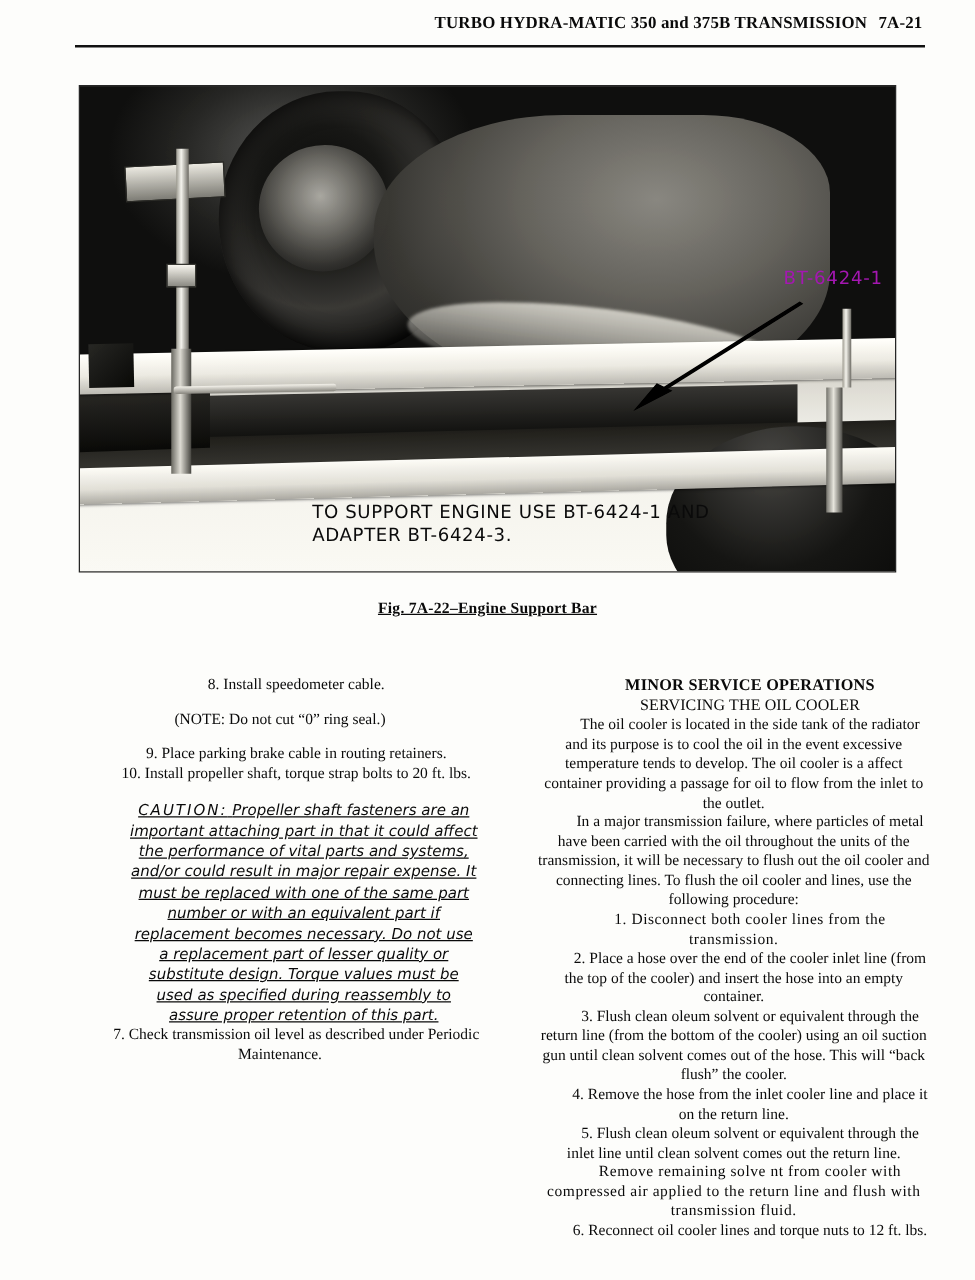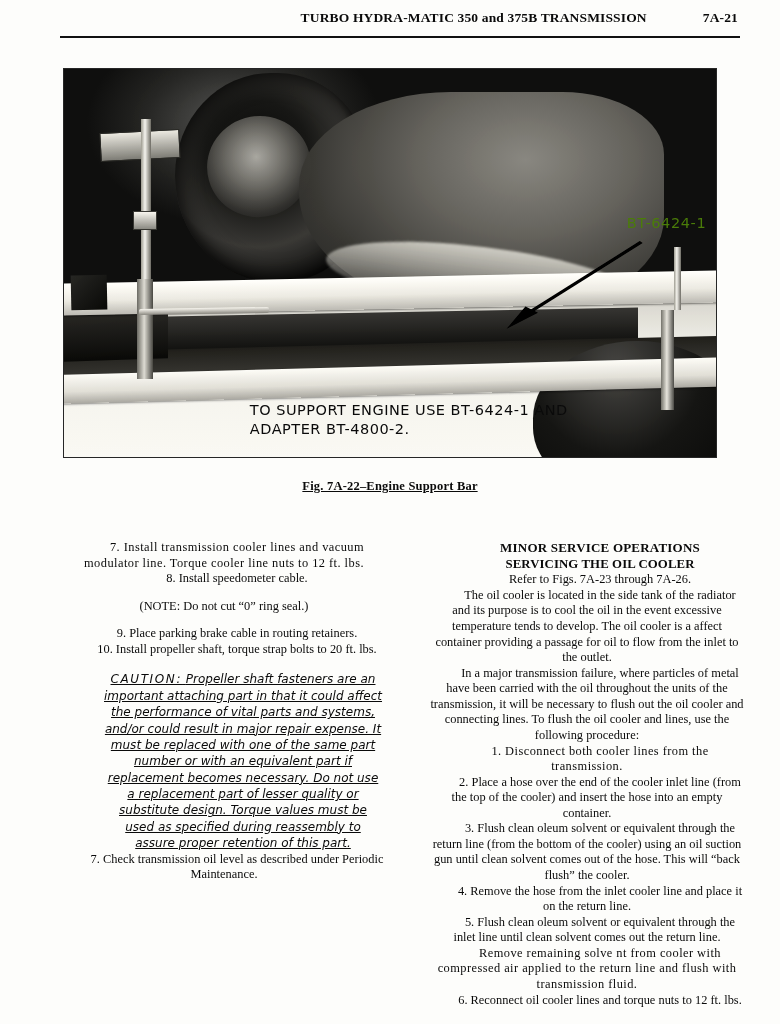--- a/index.html
+++ b/index.html
@@ -36,21 +36,20 @@
     font-family: "Liberation Serif", serif;
     font-weight: bold;
     font-size: 13.5px;
     letter-spacing: 0.15px;
     white-space: nowrap;
     padding-right: 2px;
   }
   .header-title .pagenum {
     display: inline-block;
     padding-left: 9px;
-    margin-left: 47px;
   }
   .header-rule {
     position: absolute;
     left: 0;
     right: 0;
     top: 26px;
     border-top: 2.2px solid #111;
   }
 
   
@@ -207,21 +206,21 @@
 
   
   .ph-callout {
     position: absolute;
     right: 1.5%;
     top: 37.5%;
     font-family: "DejaVu Sans", sans-serif;
     font-size: 14.5px;
     font-weight: 400;
     letter-spacing: 0.6px;
-    color: #4d7c0f;
+    color: #a21caf;
     background: rgba(250,249,244,0.0);
     white-space: nowrap;
   }
   .ph-arrow {
     position: absolute;
     right: 10.5%;
     top: 43%;
     width: 24%;
     height: 26%;
     pointer-events: none;
@@ -286,21 +285,21 @@
     margin: 0 0 12px 0;
     text-align: center;
     font-weight: bold;
     font-size: 13px;
     letter-spacing: 0.2px;
     text-indent: 0;
   }
   .h-left {
     margin: 0;
     text-align: left;
-    font-weight: bold;
+    font-weight: normal;
     font-size: 12.8px;
     letter-spacing: 0.1px;
     text-indent: 0;
   }
 
   
   .caution {
     margin: 14px 0 0 0;
     padding-left: 42px;
     padding-right: 4px;
@@ -356,52 +355,50 @@
       <div class="ph-rod r4"></div>
 
       <svg class="ph-arrow" viewBox="0 0 100 100" preserveAspectRatio="none">
         <line x1="96" y1="6" x2="16" y2="84" stroke="#000" stroke-width="2.6"></line>
         <polygon points="10,92 30,76 22,70" fill="#000"></polygon>
       </svg>
 
       <div class="ph-callout">BT-6424-1</div>
 
       <div class="ph-caption">TO SUPPORT ENGINE USE BT-6424-1 AND
-ADAPTER BT-4800-2.</div>
+ADAPTER BT-6424-3.</div>
     </div>
   </div>
 
   <div class="fig-caption">Fig. 7A-22–Engine Support Bar</div>
 
   <div class="columns">
 
     <div class="col col-left">
 
-      <p class="track-mid">7. Install transmission cooler lines and vacuum modulator line. Torque cooler line nuts to 12 ft. lbs.</p>
       <p>8. Install speedometer cable.</p>
 
       <p class="noindent gap-before">(NOTE: Do not cut “0” ring seal.)</p>
 
       <p class="gap-before">9. Place parking brake cable in routing retainers.</p>
       <p>10. Install propeller shaft, torque strap bolts to 20 ft. lbs.</p>
 
       <div class="caution">
         <p><span class="lead">CAUTION:</span> <span>Propeller shaft fasteners are an important attaching part in that it could affect the performance of vital parts and systems, and/or could result in major repair expense. It must be replaced with one of the same part number or with an equivalent part if replacement becomes necessary. Do not use a replacement part of lesser quality or substitute design. Torque values must be used as specified during reassembly to assure proper retention of this part.</span></p>
       </div>
 
       <p>7. Check transmission oil level as described under Periodic Maintenance.</p>
     </div>
 
     <div class="col col-right">
 
       <p class="h-center">MINOR SERVICE OPERATIONS</p>
 
       <p class="h-left">SERVICING THE OIL COOLER</p>
 
-      <p>Refer to Figs. 7A-23 through 7A-26.</p>
       <p>The oil cooler is located in the side tank of the radiator and its purpose is to cool the oil in the event excessive temperature tends to develop. The oil cooler is a affect container providing a passage for oil to flow from the inlet to the outlet.</p>
       <p>In a major transmission failure, where particles of metal have been carried with the oil throughout the units of the transmission, it will be necessary to flush out the oil cooler and connecting lines. To flush the oil cooler and lines, use the following procedure:</p>
 
       <p class="track-mid">1. Disconnect both cooler lines from the transmission.</p>
       <p>2. Place a hose over the end of the cooler inlet line (from the top of the cooler) and insert the hose into an empty container.</p>
       <p>3. Flush clean oleum solvent or equivalent through the return line (from the bottom of the cooler) using an oil suction gun until clean solvent comes out of the hose. This will “back flush” the cooler.</p>
       <p>4. Remove the hose from the inlet cooler line and place it on the return line.</p>
       <p>5. Flush clean oleum solvent or equivalent through the inlet line until clean solvent comes out the return line.</p>
       <p class="track-mid">Remove remaining solve nt from cooler with compressed air applied to the return line and flush with transmission fluid.</p>
       <p>6. Reconnect oil cooler lines and torque nuts to 12 ft. lbs.</p>

